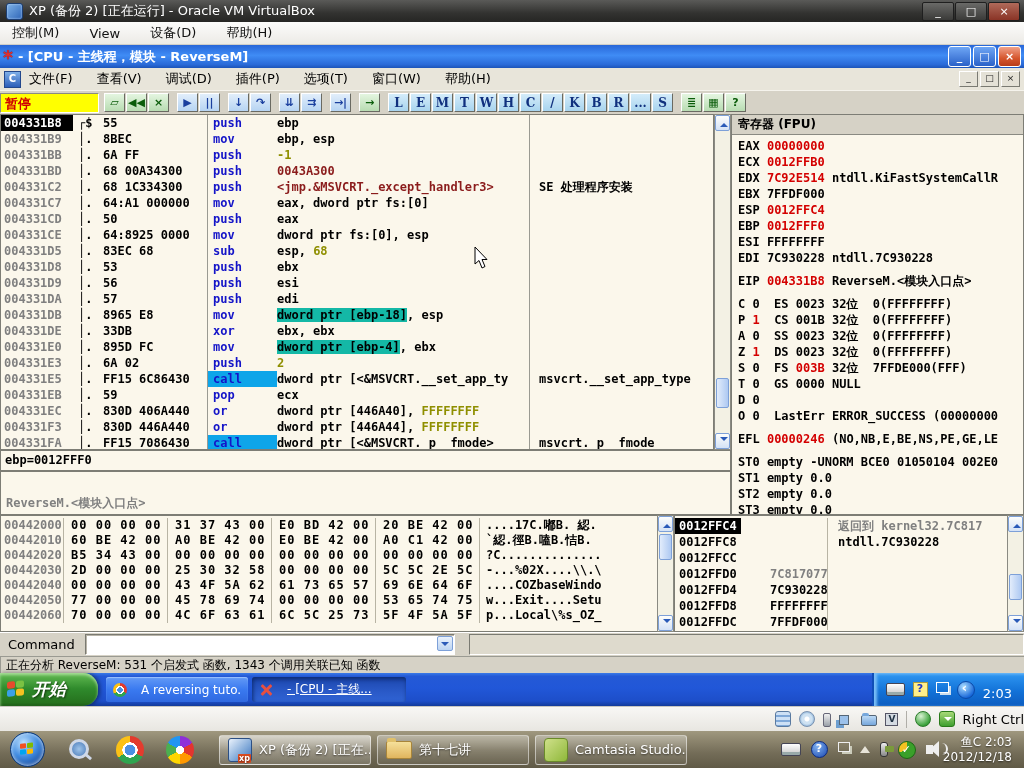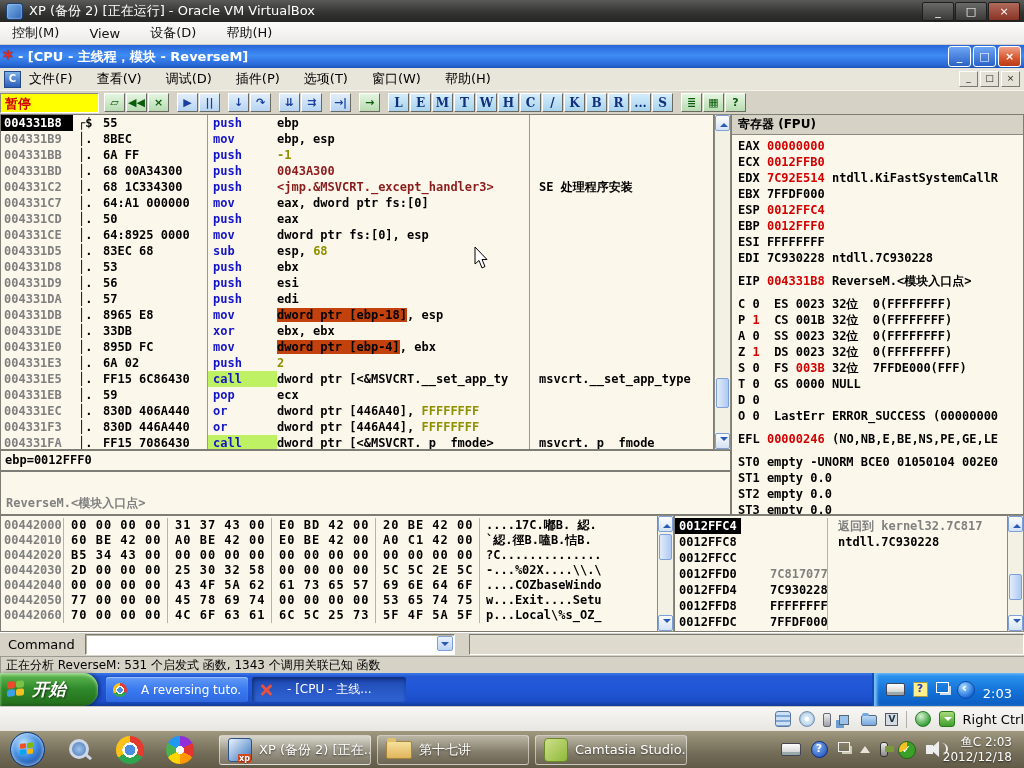--- a/index.html
+++ b/index.html
@@ -60,25 +60,25 @@
   .pane{position:absolute;background:#fbf7eb;border:1px solid #7d7d75;box-sizing:border-box;overflow:hidden;}
 
   
   #disasm{top:114px;left:0;width:714px;height:336px;}
   .drow{display:flex;height:16px;line-height:16px;white-space:pre;}
   .daddr{width:72px;color:#7f7f7f;padding-left:3px;box-sizing:border-box;flex:none;}
   .daddr.sel{background:#000;color:#fff;}
   .dpre{width:30px;padding-left:5px;box-sizing:border-box;flex:none;color:#000;}
   .dbytes{width:104px;flex:none;overflow:hidden;color:#000;}
   .dmn{width:70px;flex:none;border-left:1px solid #9a9a92;padding-left:5px;box-sizing:border-box;color:#1414c8;}
-  .dmn.h{background:#bef264;}
+  .dmn.h{background:#0ea5e9;}
   .dops{width:252px;flex:none;overflow:hidden;color:#000;}
   .dops .n{color:#8f8f00;}
   .dops .a{color:#8b1c1c;}
-  .dops .h{background:#c2410c;}
+  .dops .h{background:#14b8a6;}
   .dcmt{flex:1;border-left:1px solid #9a9a92;padding-left:9px;box-sizing:border-box;color:#000;overflow:hidden;}
 
   
   .sb{position:absolute;width:17px;background:#f3f1e4;border:1px solid #8a8a82;box-sizing:border-box;}
   .sbbtn{position:absolute;left:0;width:15px;height:16px;background:linear-gradient(#fdfdfb,#d4e2f6);
     border:1px solid #7da0d8;border-radius:2px;box-sizing:border-box;}
   .sbbtn:after{content:"";position:absolute;left:4px;border:4px solid transparent;}
   .sbbtn.up:after{top:3px;border-bottom-color:#2a5ab8;}
   .sbbtn.dn:after{bottom:3px;border-top-color:#2a5ab8;}
   .sbbtn.dn{bottom:0;}
@@ -147,21 +147,21 @@
     transform:skewY(-6deg);}
   .xpflag i{border-radius:2px;}
   .xpflag i:nth-child(1){background:#e84a2c;}
   .xpflag i:nth-child(2){background:#7bc143;}
   .xpflag i:nth-child(3){background:#3aa0e8;}
   .xpflag i:nth-child(4){background:#f5c122;}
   #xp-tasks{display:flex;margin-left:8px;gap:4px;}
   .xptask{height:25px;width:142px;border-radius:3px;background:linear-gradient(#639af6,#3a7af0 50%,#2f68e0);
     box-shadow:inset 0 1px 1px #9cc1ff;color:#fff;font-size:12px;display:flex;align-items:center;gap:6px;
     padding:0 7px;box-sizing:border-box;white-space:nowrap;overflow:hidden;}
-  .xptask.active{width:154px;background:linear-gradient(#1c46ad,#2a5ac8 60%,#2f63d4);box-shadow:inset 1px 2px 4px #0c2a6e;}
+  .xptask.active{width:154px;background:linear-gradient(#1c46ad,#2a5ac8 60%,#2f63d4);box-shadow:inset 1px 2px 4px #0c2a6e;text-decoration:underline;}
   .tlabel{overflow:hidden;text-overflow:clip;margin-left:8px;}
   #xp-tray{margin-left:auto;height:33px;background:linear-gradient(#2f97f2,#1272d8 55%,#0d5cc0);
     border-left:2px solid #0f4eb8;box-shadow:inset 3px 1px 3px #7cc0f8;display:flex;align-items:center;gap:8px;
     padding:0 12px 0 12px;}
   #xp-clock{color:#fff;font-size:13px;margin-top:8px;}
   .xi{display:inline-block;position:relative;}
   .xi-keyboard{width:17px;height:11px;background:linear-gradient(#fefefe,#c8c8c8);border:1px solid #445;
     border-radius:2px;box-shadow:inset 0 -3px 0 #9aa;}
   .xi-help{width:13px;height:13px;background:#ffef8a;border:1px solid #a89a40;}
   .xi-help:after{content:"?";position:absolute;left:3px;top:-1px;color:#2038c8;font:bold 11px/14px "DejaVu Sans",sans-serif;}

